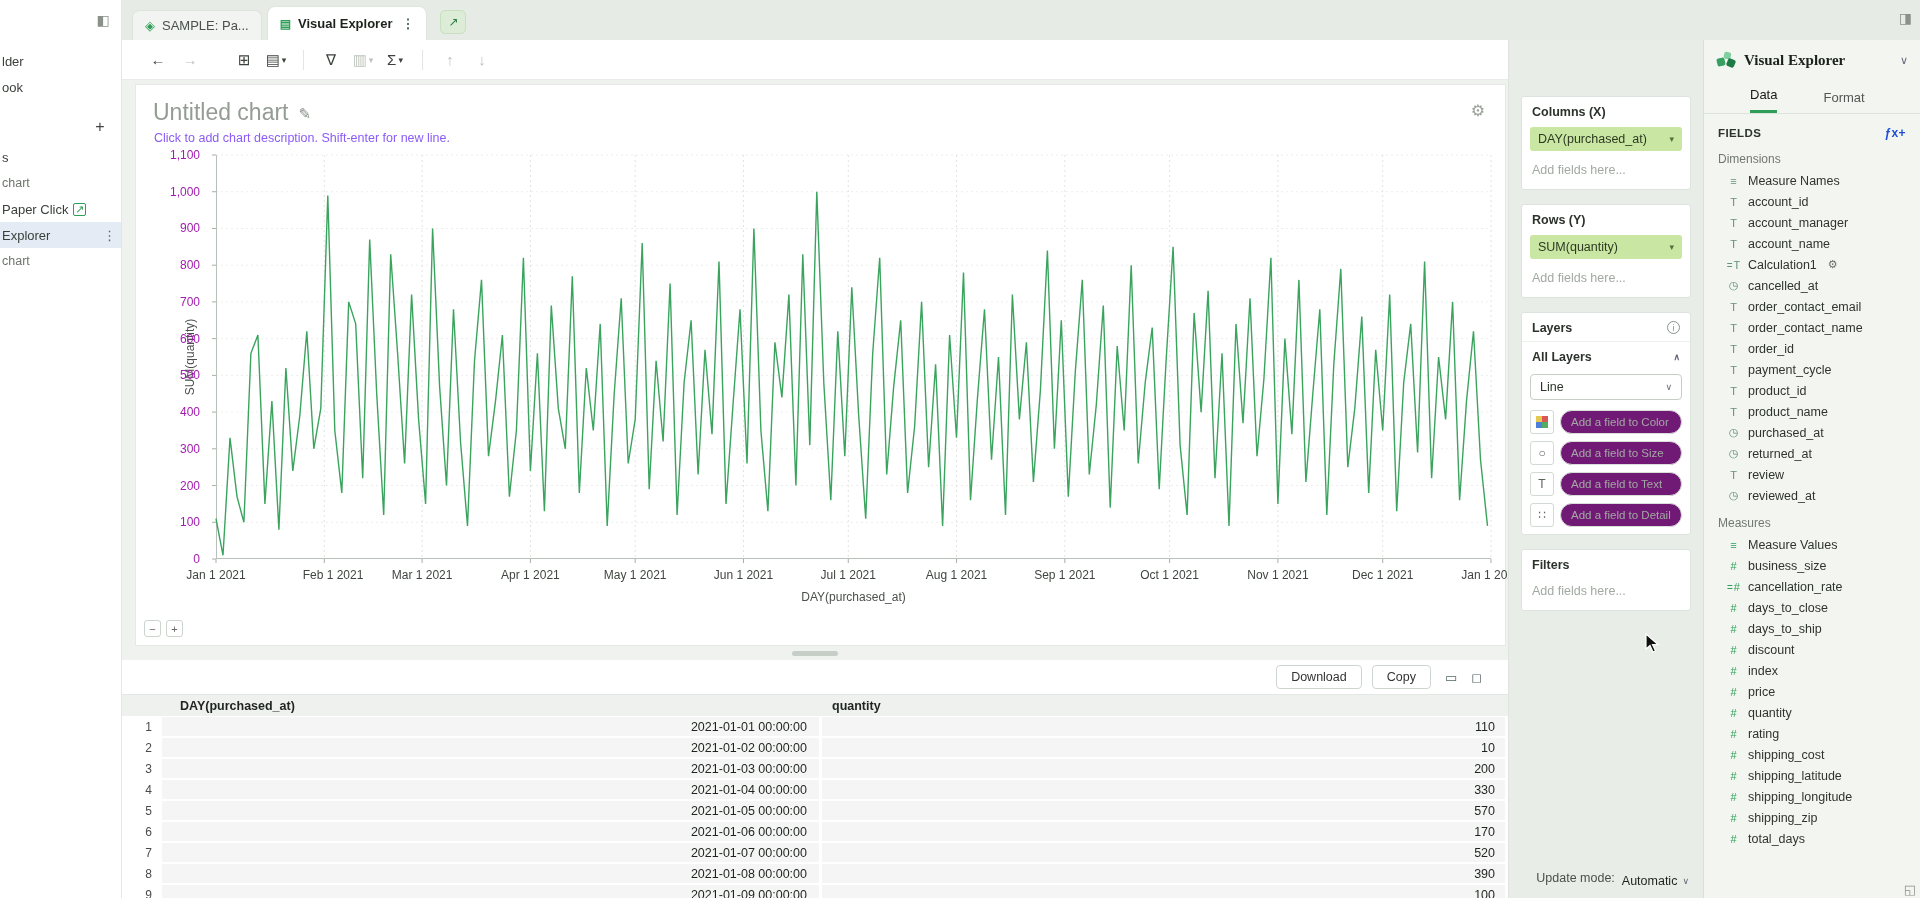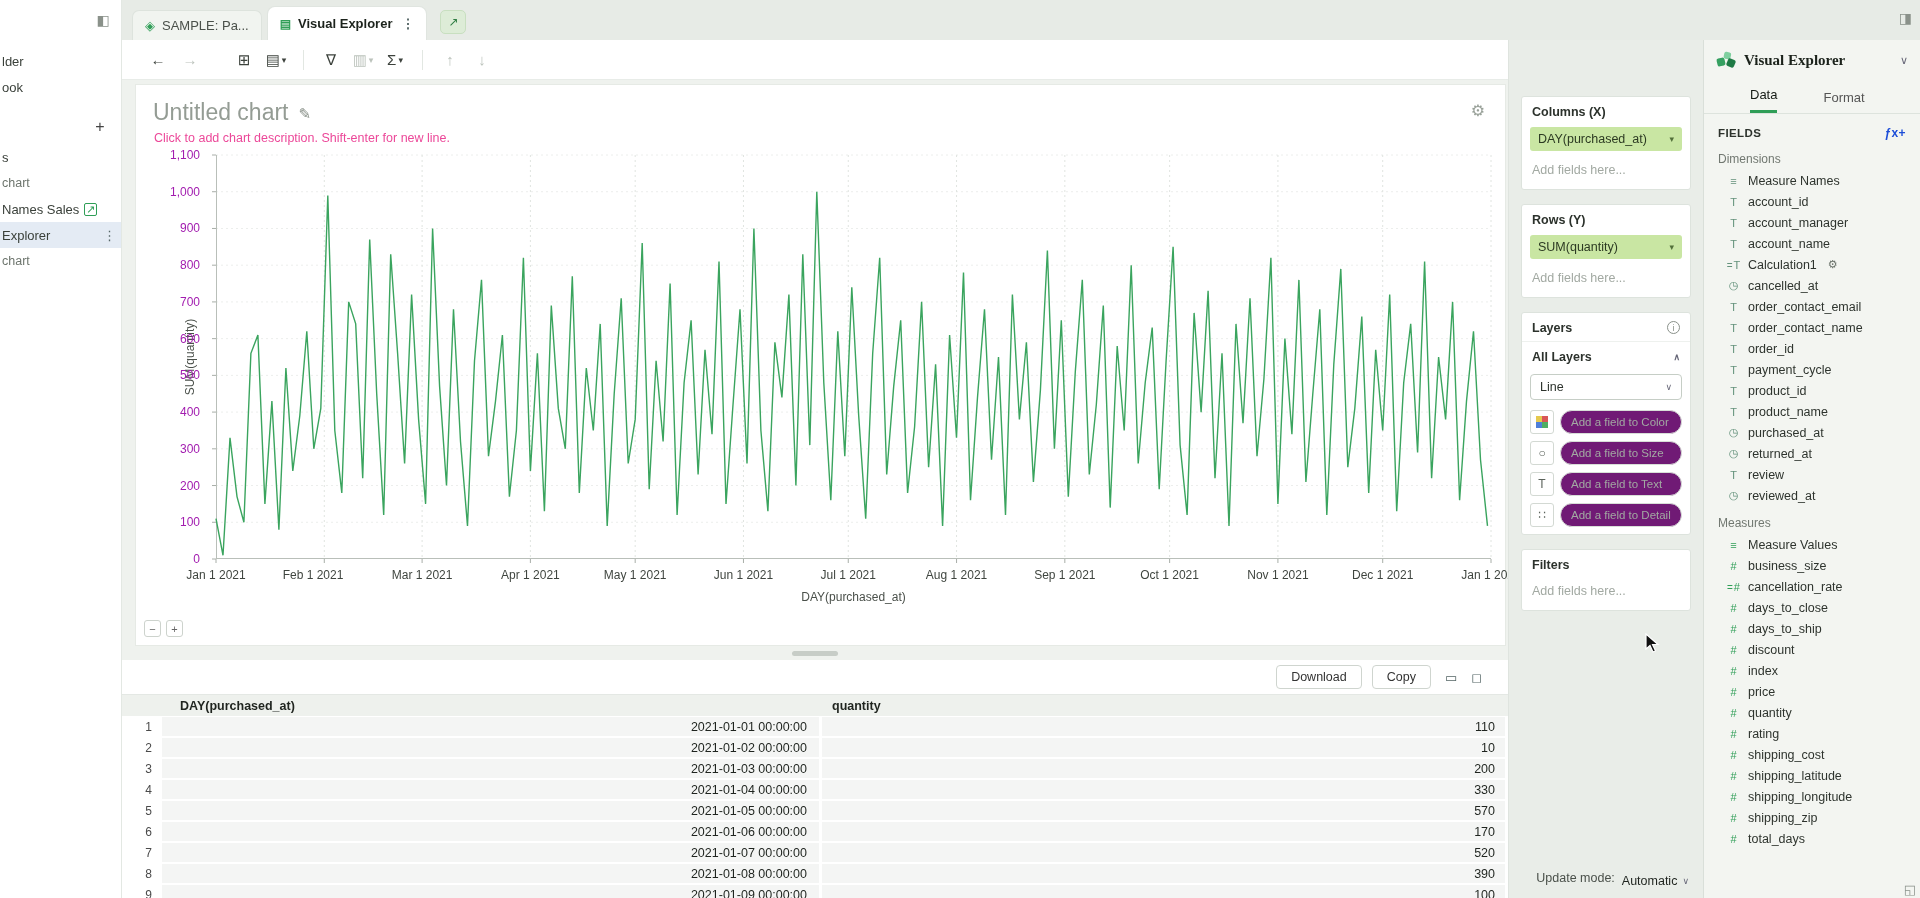--- a/index.html
+++ b/index.html
@@ -36,21 +36,21 @@
   .tb-caret {font-size:9px;}
   .tb-div {width:1px; height:20px; background:#e2e7e2; margin:0 9px;}
   .tb-gap {width:18px;}
 
   
   .main-bg {position:absolute; left:122px; top:80px; width:1386px; height:818px; background:#eff2ee;}
   .chart-card {position:absolute; left:135px; top:84px; width:1371px; height:562px; background:#fff; border:1px solid #e6eae5; z-index:2;}
   .chart-title-row {display:flex; align-items:center; gap:10px; margin:14px 0 0 17px;}
   .chart-title {font-size:23px; color:#949c94;}
   .pencil {color:#858d85; font-size:15px; margin-top:3px;}
-  .chart-sub {margin:5px 0 0 18px; font-size:12.5px; color:#ec4899;}
+  .chart-sub {margin:5px 0 0 18px; font-size:12.5px; color:#8b5cf6;}
   .gear-ic {position:absolute; top:16px; right:20px; color:#99a199; font-size:16px;}
   .plot-wrap {position:absolute; left:80px; top:70px; width:1275px; height:404px;}
   .plot-wrap svg {position:absolute; left:0; top:0; overflow:visible;}
   .y-axis-title {position:absolute; left:-64px; top:50%; transform:translateY(-50%) rotate(-90deg); font-size:12px; color:#4a504a; white-space:nowrap;}
   .y-ticks {position:absolute; left:-58px; top:0; width:48px; height:404px;}
   .ytick {position:absolute; right:6px; transform:translateY(-50%); font-size:12px; color:#a21caf; white-space:nowrap;}
   .x-ticks {position:absolute; left:0; top:calc(100% + 9px); width:100%; height:16px;}
   .xtick {position:absolute; transform:translateX(-50%); top:0; font-size:12px; color:#3f453f; white-space:nowrap;}
   .x-axis-title {position:absolute; top:calc(100% + 31px); left:50%; transform:translateX(-50%); font-size:12px; color:#4a504a;}
   .zoom-ctrl {position:absolute; left:8px; bottom:8px; display:flex; gap:5px;}
@@ -128,21 +128,21 @@
         <span class="sb-label">ook</span>
       </div>
       <div class="sb-gap"></div>
       <div class="sb-item">
         <span class="sb-label">s</span>
       </div>
       <div class="sb-item muted">
         <span class="sb-label">chart</span>
       </div>
       <div class="sb-item">
-        <span class="sb-label">Names Sales</span>
+        <span class="sb-label">Paper Click</span>
         <span class="sb-chart-ic">↗</span>
       </div>
       <div class="sb-item selected">
         <span class="sb-label">Explorer</span>
         <span class="kebab">⋮</span>
       </div>
       <div class="sb-item muted">
         <span class="sb-label">chart</span>
       </div>
     </div>
@@ -206,21 +206,21 @@
         <span class="ytick" style="top: 220.364px;">500</span>
         <span class="ytick" style="top: 183.636px;">600</span>
         <span class="ytick" style="top: 146.909px;">700</span>
         <span class="ytick" style="top: 110.182px;">800</span>
         <span class="ytick" style="top: 73.4545px;">900</span>
         <span class="ytick" style="top: 36.7273px;">1,000</span>
         <span class="ytick" style="top: 0px;">1,100</span>
       </div>
     <div class="x-ticks">
         <span class="xtick" style="left: 0px;">Jan 1 2021</span>
-        <span class="xtick" style="left: 97px;">Feb 1 2021</span>
+        <span class="xtick" style="left: 117px;">Feb 1 2021</span>
         <span class="xtick" style="left: 206.096px;">Mar 1 2021</span>
         <span class="xtick" style="left: 314.384px;">Apr 1 2021</span>
         <span class="xtick" style="left: 419.178px;">May 1 2021</span>
         <span class="xtick" style="left: 527.466px;">Jun 1 2021</span>
         <span class="xtick" style="left: 632.26px;">Jul 1 2021</span>
         <span class="xtick" style="left: 740.548px;">Aug 1 2021</span>
         <span class="xtick" style="left: 848.836px;">Sep 1 2021</span>
         <span class="xtick" style="left: 953.63px;">Oct 1 2021</span>
         <span class="xtick" style="left: 1061.92px;">Nov 1 2021</span>
         <span class="xtick" style="left: 1166.71px;">Dec 1 2021</span>

